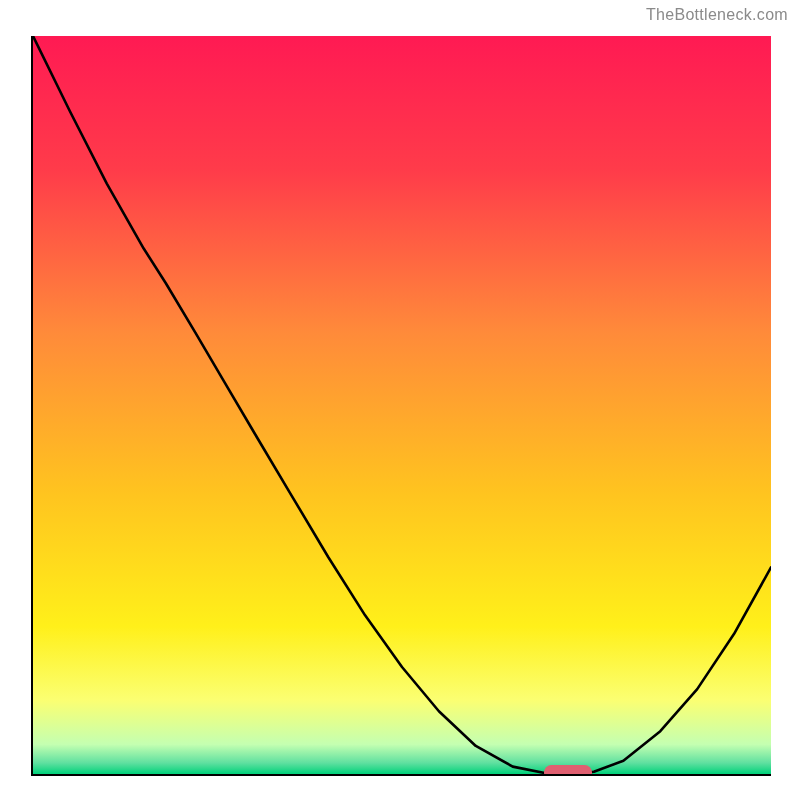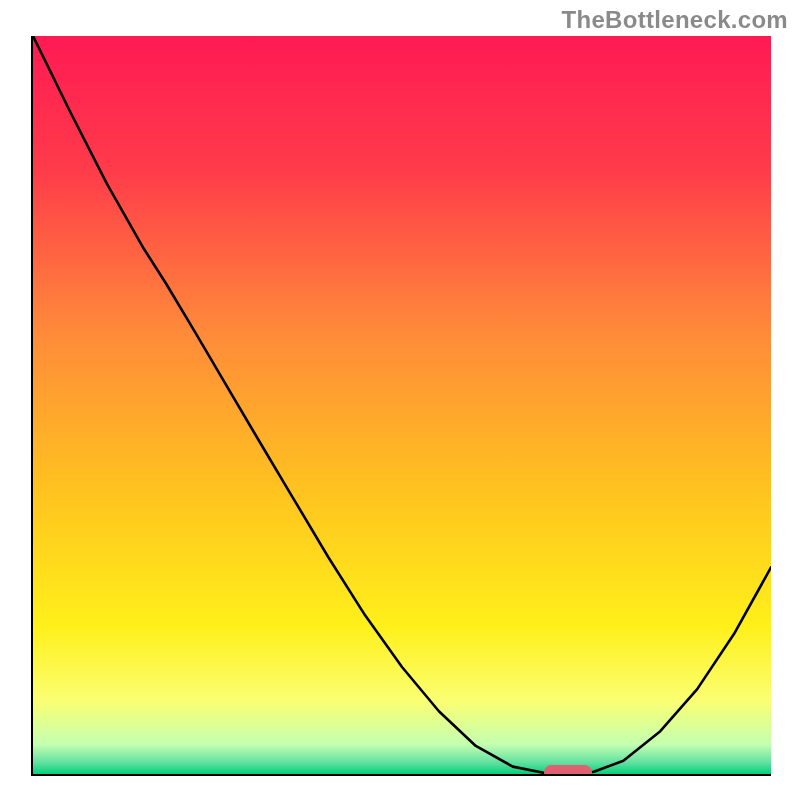--- a/index.html
+++ b/index.html
@@ -1,17 +1,17 @@
 <!DOCTYPE html>
 <html><head>
 <meta charset="utf-8">
 <style>
   * { margin: 0; padding: 0; box-sizing: border-box; }
   body { width: 800px; height: 800px; background: #fff; position: relative; font-family: Arial, sans-serif; }
-  .watermark { position: absolute; top: 6px; right: 12px; color: #8a8a8a; font-size: 24px; font-weight: 700; letter-spacing: 0.3px; }
+  .watermark { position: absolute; top: 6px; right: 12px; color: #8a8a8a; font-size: 16px; font-weight: 400; letter-spacing: 0.3px; }
   .plot-area { position: absolute; left: 31px; top: 36px; width: 740px; height: 740px; border-left: 2.5px solid #000; border-bottom: 2.5px solid #000; overflow: hidden; }
   .gradient-bg { position: absolute; inset: 0; }
   .curve { position: absolute; inset: 0; }
   .marker { position: absolute; border-radius: 10px; background: #e06071; }
 </style>
 </head>
 <body>
 
 <div class="watermark">TheBottleneck.com</div>
 

